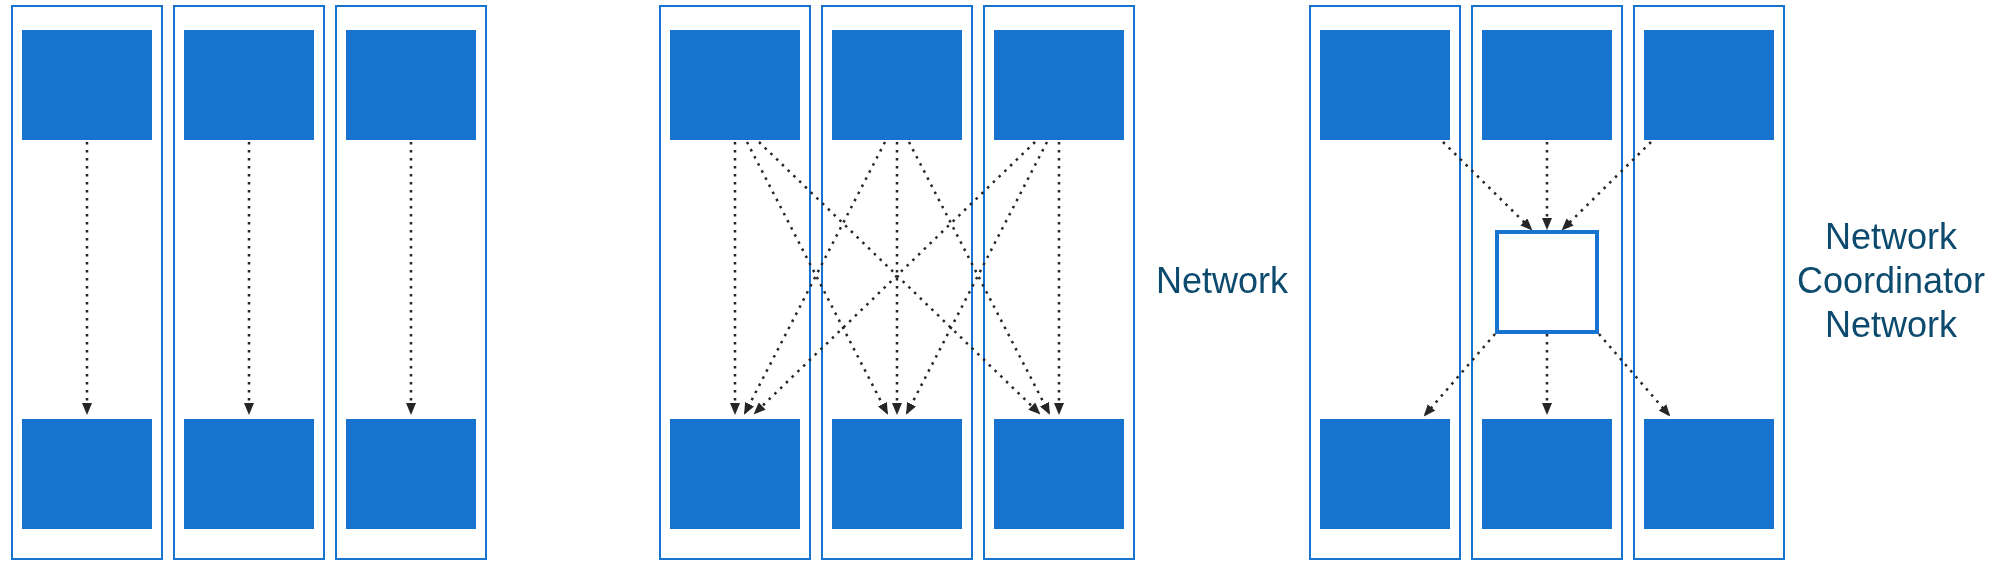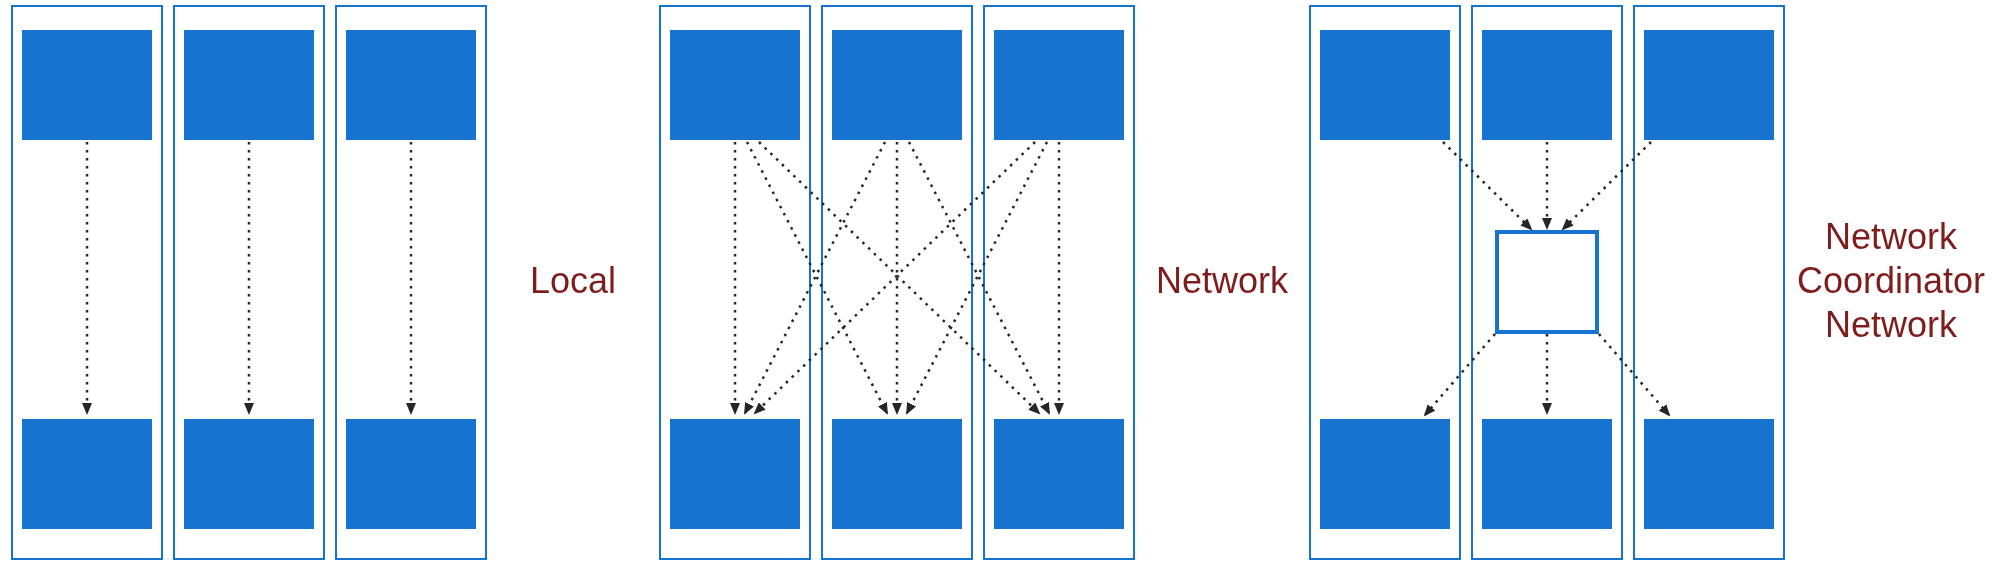--- a/index.html
+++ b/index.html
@@ -7,21 +7,21 @@
     position:relative;
     width:2000px;
     height:565px;
     background:#ffffff;
     font-family:"Liberation Sans", sans-serif;
     overflow:hidden;
   }
   .canvas svg{position:absolute;left:0;top:0;}
   .group-label{
     position:absolute;
-    color:#7f1d1d;
+    color:#0c4a6e;
     font-size:36px;
     line-height:1.22;
     text-align:center;
     white-space:pre-line;
     user-select:none;
   }
   #label-0{left:486px;width:174px;top:259px;}
   #label-1{left:1134px;width:176px;top:259px;}
   #label-2{left:1784px;width:214px;top:215px;}
 </style>
@@ -80,20 +80,19 @@
         <line fill="none" stroke="#262626" stroke-width="2.5" stroke-dasharray="2.5 5.5" marker-end="url(#arrowhead)" x1="1059" y1="142" x2="1059" y2="413"></line>
         <line fill="none" stroke="#262626" stroke-width="2.5" stroke-dasharray="2.5 5.5" marker-end="url(#arrowhead)" x1="1443" y1="142" x2="1531" y2="229"></line>
         <line fill="none" stroke="#262626" stroke-width="2.5" stroke-dasharray="2.5 5.5" marker-end="url(#arrowhead)" x1="1547" y1="142" x2="1547" y2="228"></line>
         <line fill="none" stroke="#262626" stroke-width="2.5" stroke-dasharray="2.5 5.5" marker-end="url(#arrowhead)" x1="1651" y1="142" x2="1563" y2="229"></line>
         <line fill="none" stroke="#262626" stroke-width="2.5" stroke-dasharray="2.5 5.5" marker-end="url(#arrowhead)" x1="1495" y1="334" x2="1425" y2="415"></line>
         <line fill="none" stroke="#262626" stroke-width="2.5" stroke-dasharray="2.5 5.5" marker-end="url(#arrowhead)" x1="1547" y1="334" x2="1547" y2="413"></line>
         <line fill="none" stroke="#262626" stroke-width="2.5" stroke-dasharray="2.5 5.5" marker-end="url(#arrowhead)" x1="1599" y1="334" x2="1669" y2="415"></line>
       </g>
   </svg>
 
-  <div class="group-label" id="label-0">Local</div>
 
   <div class="group-label" id="label-1">Network</div>
 
   <div class="group-label" id="label-2">Network
 Coordinator
 Network</div>
 </div>
 
 </body></html>

